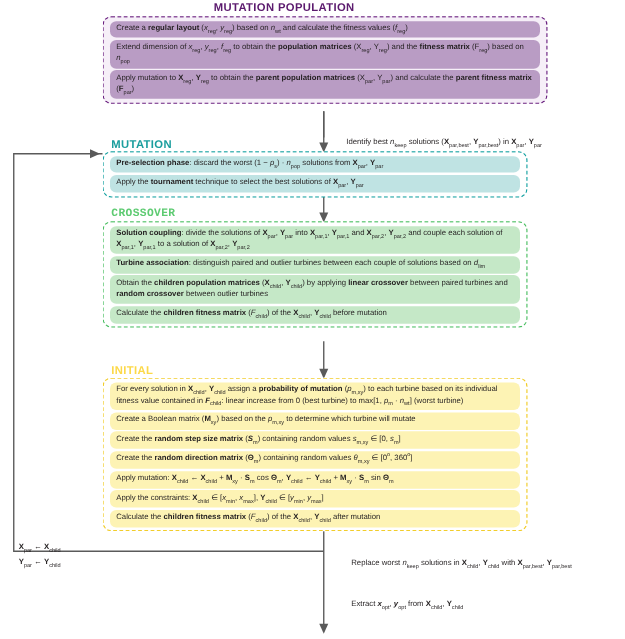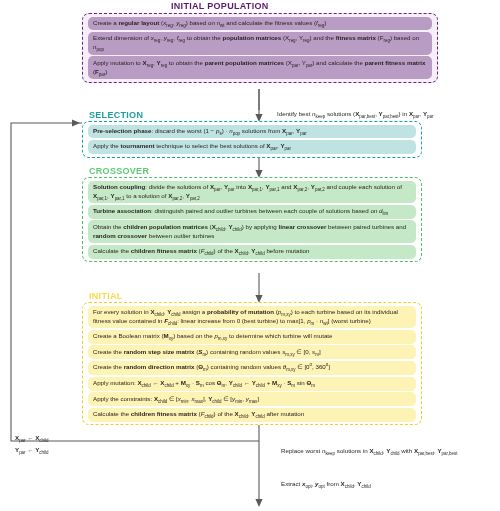--- a/index.html
+++ b/index.html
@@ -19,21 +19,21 @@
 
   
   .sec-title {
     position: absolute;
     font-weight: bold;
     letter-spacing: 0.3px;
     white-space: nowrap;
   }
   #t-init   { left: 171px; top: 1px;   font-size: 9px; color: #5b1a6e; }
   #t-sel    { left: 89px;  top: 110px; font-size: 9px; color: #1b9e9e; }
-  #t-cross  { left: 89px;  top: 166px; font-size: 9px; color: #5ecb72; }
+  #t-cross  { left: 89px;  top: 166px; font-size: 9px; color: #5ecb72; font-family: Liberation Mono, monospace; }
   #t-mut    { left: 89px;  top: 291px; font-size: 9px; color: #fcd949; }
 
   
   .group {
     position: absolute;
     border: 1.3px dashed #888;
     border-radius: 7px;
     padding: 2.5px 5px;
     display: flex;
     flex-direction: column;
@@ -98,28 +98,28 @@
     </g>
     <g fill="#5a5a5a">
       <polygon points="259,122 255.4,114 262.6,114"></polygon>
       <polygon points="259,178 255.4,170 262.6,170"></polygon>
       <polygon points="259,303 255.4,295 262.6,295"></polygon>
       <polygon points="259,507 255.4,499 262.6,499"></polygon>
       <polygon points="80,123 72,119.4 72,126.6"></polygon>
     </g>
   </svg>
 
-  <div class="sec-title" id="t-init">INITIAL POPULATION</div>
+  <div class="sec-title" id="t-init">MUTATION POPULATION</div>
   <div class="group" id="g-init">
     <div class="step c-purple">Create a <b>regular layout</b> (<i>x</i><sub>reg</sub>, <i>y</i><sub>reg</sub>) based on <i>n</i><sub>wt</sub> and calculate the fitness values (<i>f</i><sub>reg</sub>)</div>
     <div class="step c-purple">Extend dimension of <i>x</i><sub>reg</sub>, <i>y</i><sub>reg</sub>, <i>f</i><sub>reg</sub> to obtain the <b>population matrices</b> (X<sub>reg</sub>, Y<sub>reg</sub>) and the <b>fitness matrix</b> (F<sub>reg</sub>) based on <i>n</i><sub>pop</sub></div>
     <div class="step c-purple">Apply mutation to <b>X</b><sub>reg</sub>, <b>Y</b><sub>reg</sub> to obtain the <b>parent population matrices</b> (X<sub>par</sub>, Y<sub>par</sub>) and calculate the <b>parent fitness matrix</b> (<b>F</b><sub>par</sub>)</div>
   </div>
 
-  <div class="sec-title" id="t-sel">SELECTION</div>
+  <div class="sec-title" id="t-sel">MUTATION</div>
   <div class="group" id="g-sel">
     <div class="step c-teal"><b>Pre-selection phase</b>: discard the worst (1 − <i>p</i><sub>s</sub>) · <i>n</i><sub>pop</sub> solutions from <b>X</b><sub>par</sub>, <b>Y</b><sub>par</sub></div>
     <div class="step c-teal">Apply the <b>tournament</b> technique to select the best solutions of <b>X</b><sub>par</sub>, <b>Y</b><sub>par</sub></div>
   </div>
 
   <div class="sec-title" id="t-cross">CROSSOVER</div>
   <div class="group" id="g-cross">
     <div class="step c-green"><b>Solution coupling</b>: divide the solutions of <b>X</b><sub>par</sub>, <b>Y</b><sub>par</sub> into <b>X</b><sub>par,1</sub>, <b>Y</b><sub>par,1</sub> and <b>X</b><sub>par,2</sub>, <b>Y</b><sub>par,2</sub> and couple each solution of <b>X</b><sub>par,1</sub>, <b>Y</b><sub>par,1</sub> to a solution of <b>X</b><sub>par,2</sub>, <b>Y</b><sub>par,2</sub></div>
     <div class="step c-green"><b>Turbine association</b>: distinguish paired and outlier turbines between each couple of solutions based on <i>d</i><sub>lim</sub></div>
     <div class="step c-green">Obtain the <b>children population matrices</b> (<b>X</b><sub>child</sub>, <b>Y</b><sub>child</sub>) by applying <b>linear crossover</b> between paired turbines and <b>random crossover</b> between outlier turbines</div>

